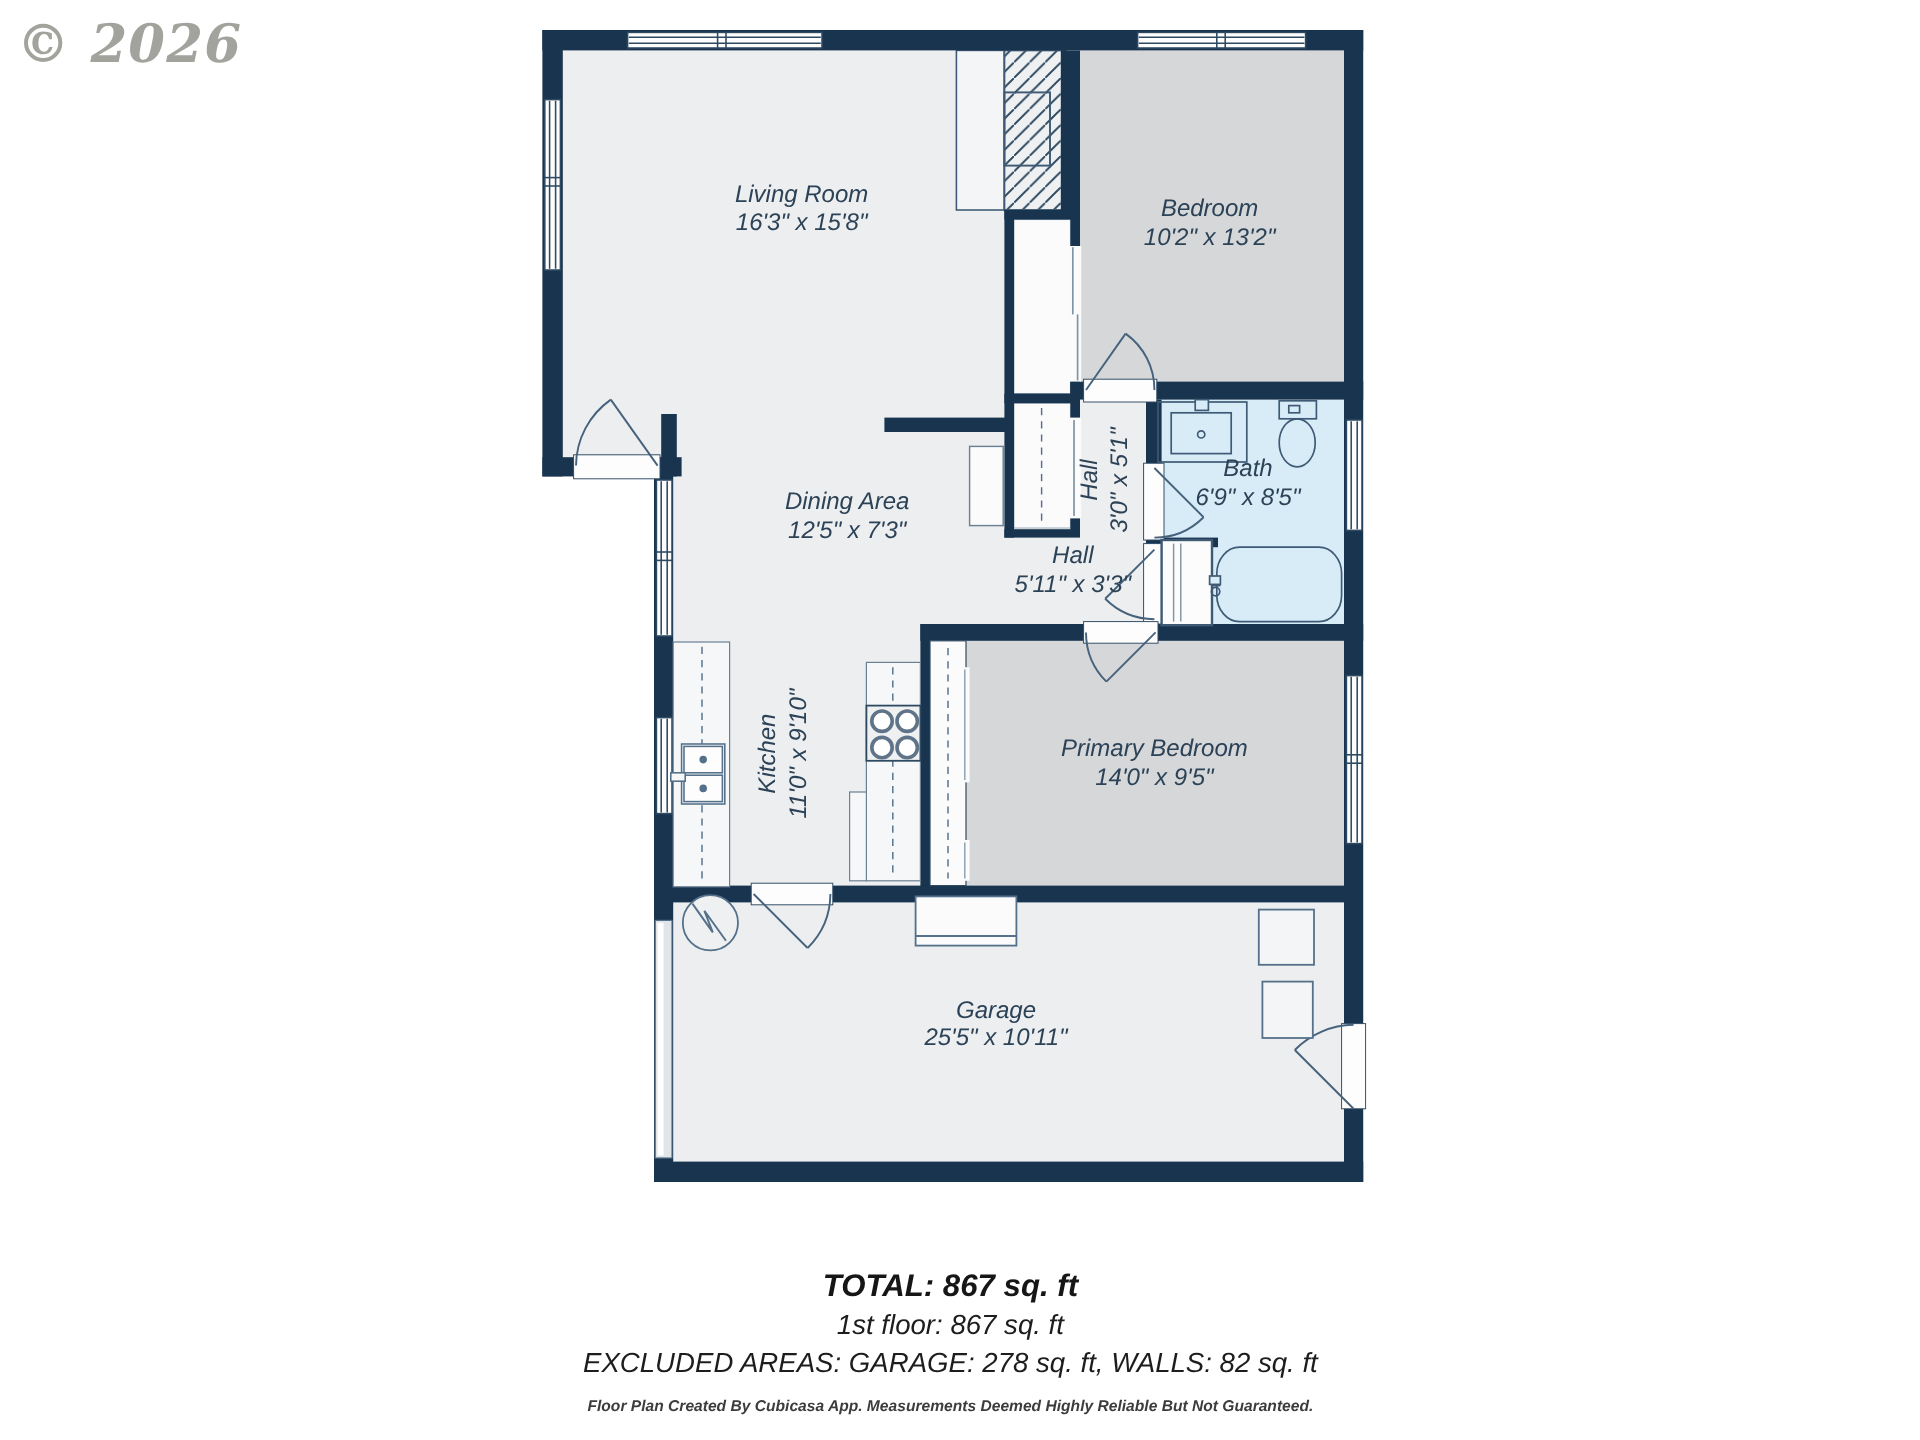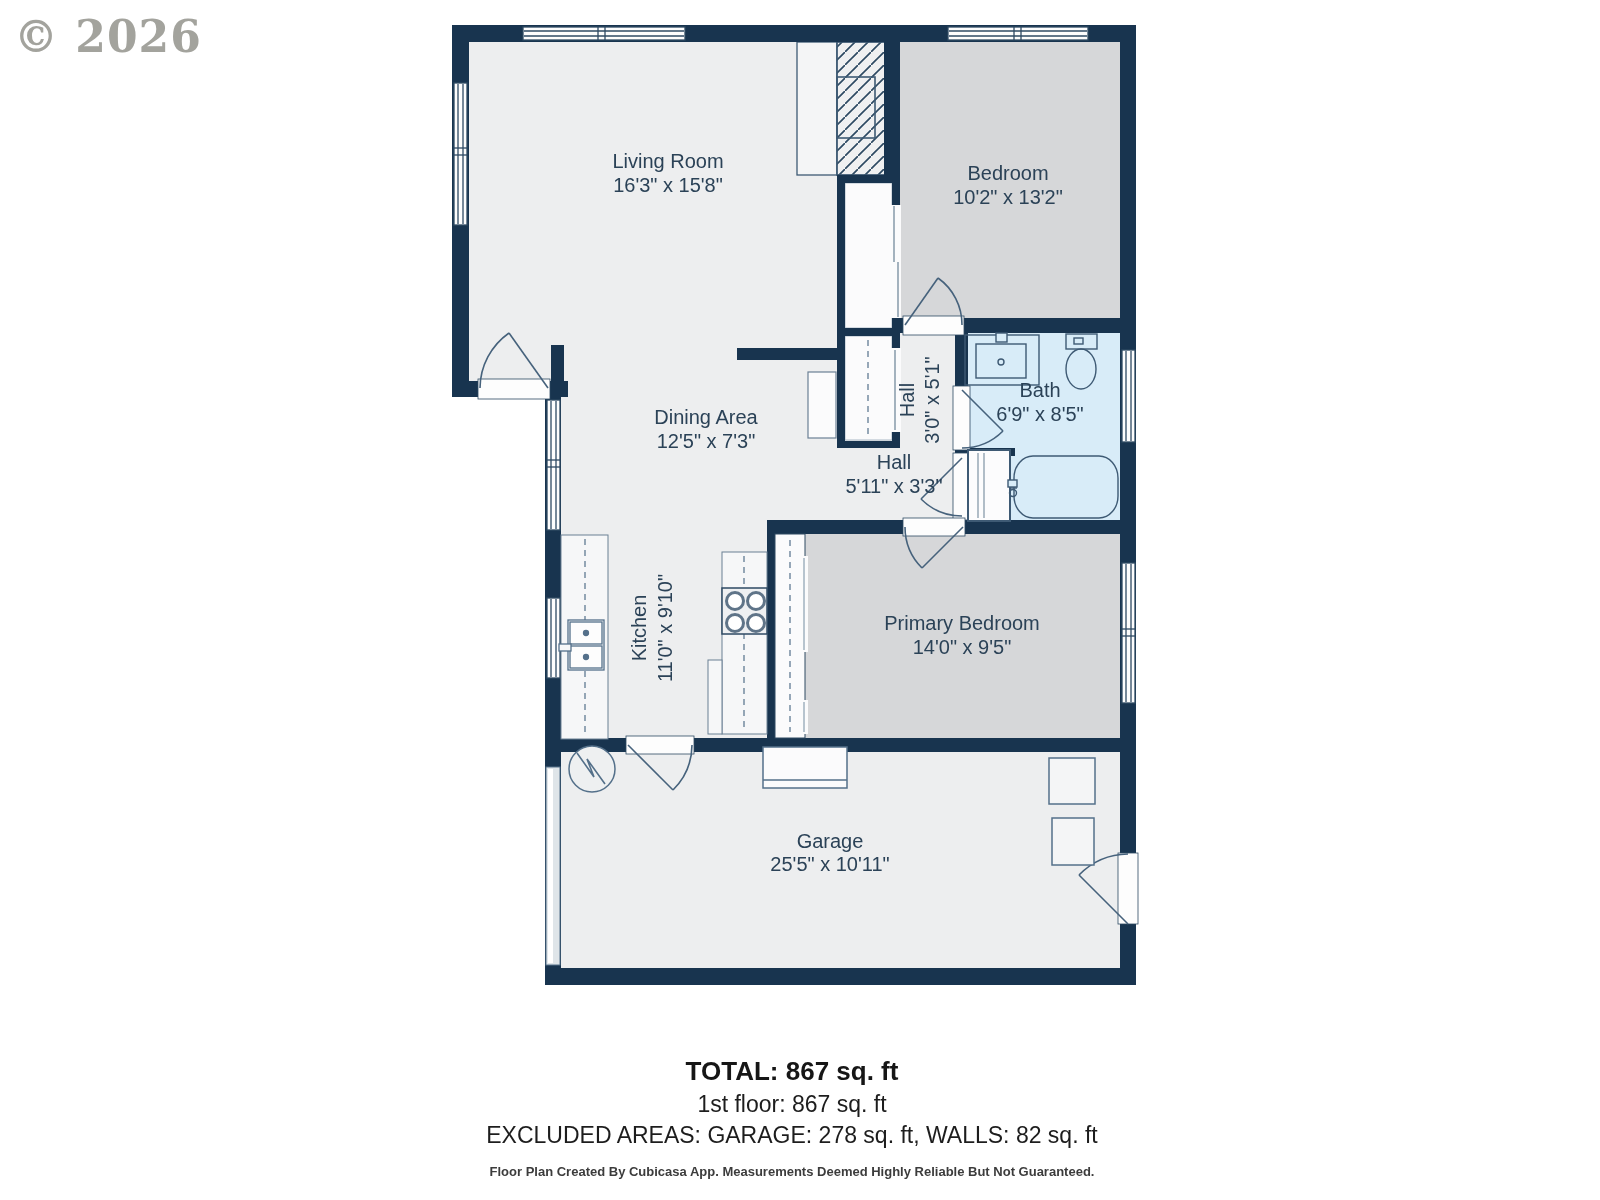--- a/index.html
+++ b/index.html
@@ -1,17 +1,17 @@
 <!DOCTYPE html>
 <html><head>
 <meta charset="utf-8">
 <style>
   html,body{margin:0;padding:0;background:#ffffff;}
   .canvas{position:relative;width:1600px;height:1200px;background:#ffffff;overflow:hidden;
-          font-family:"Liberation Sans", sans-serif;}
+          font-family:"Liberation Sans", sans-serif;font-style:italic;}
   svg{display:block;}
   text{font-family:"Liberation Sans", sans-serif;}
   .room-label{fill:#2b4257;font-size:20px;}
   .summary-total{fill:#161616;font-size:26px;font-weight:bold;}
   .summary-line{fill:#1d1d1d;font-size:23px;}
   .disclaimer{fill:#3c3c3c;font-size:13px;font-weight:bold;}
   .copyright{fill:#93938c;font-size:44px;font-weight:bold;opacity:.85;
              font-family:"DejaVu Serif", serif;letter-spacing:1px;}
 </style>
 </head>

